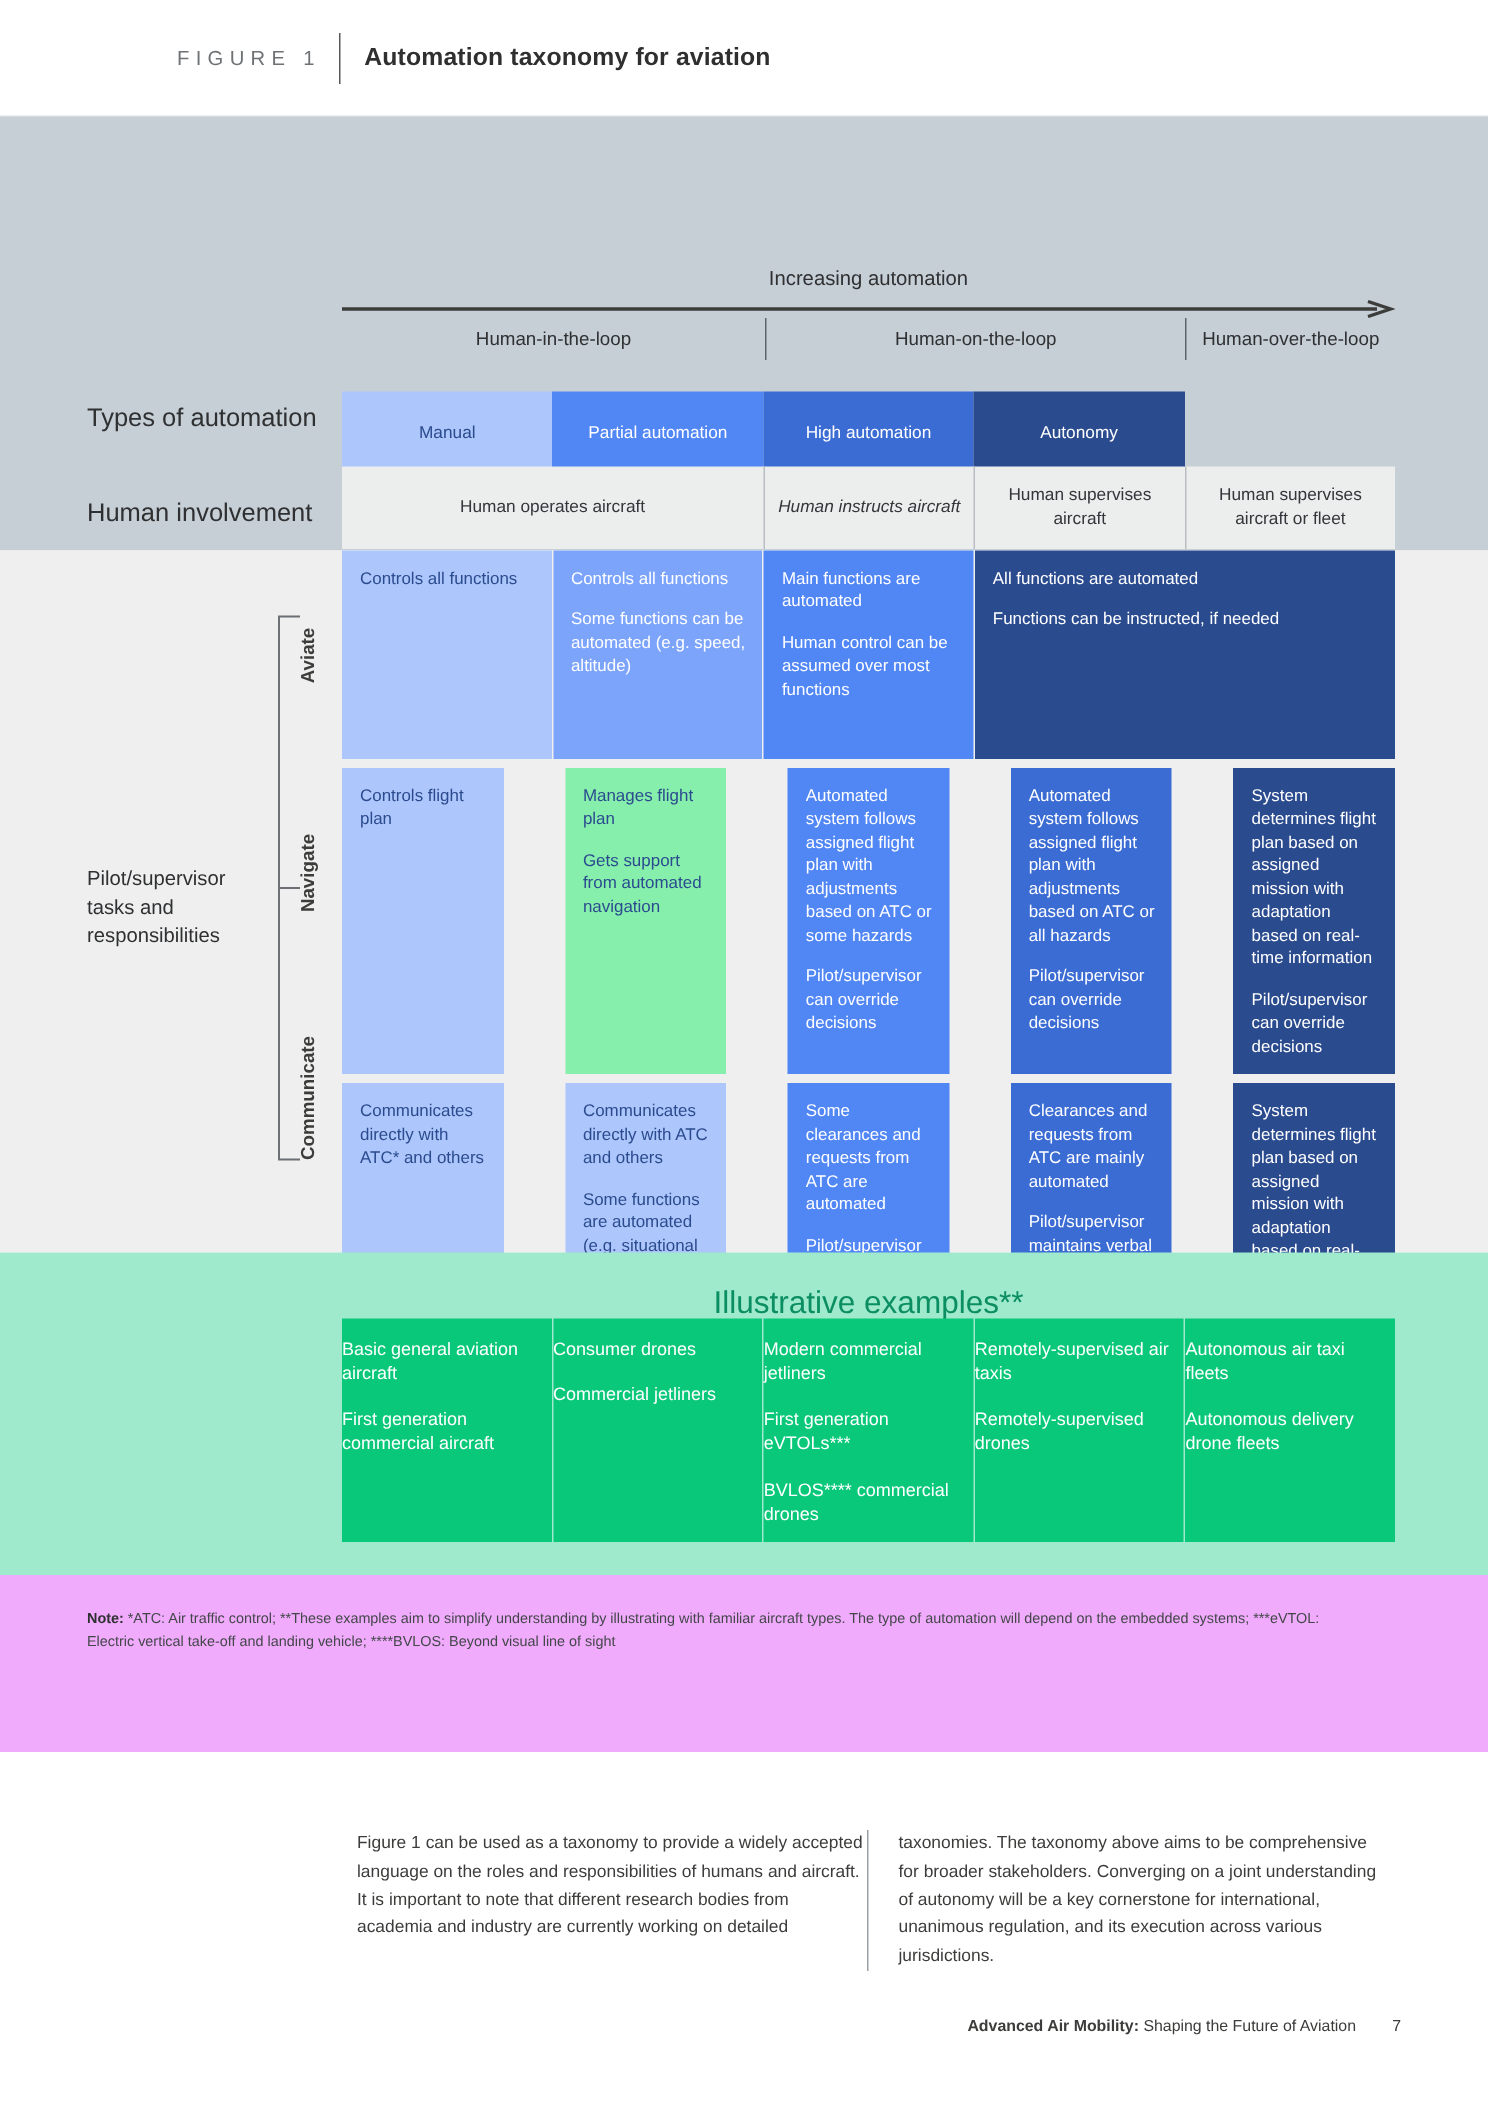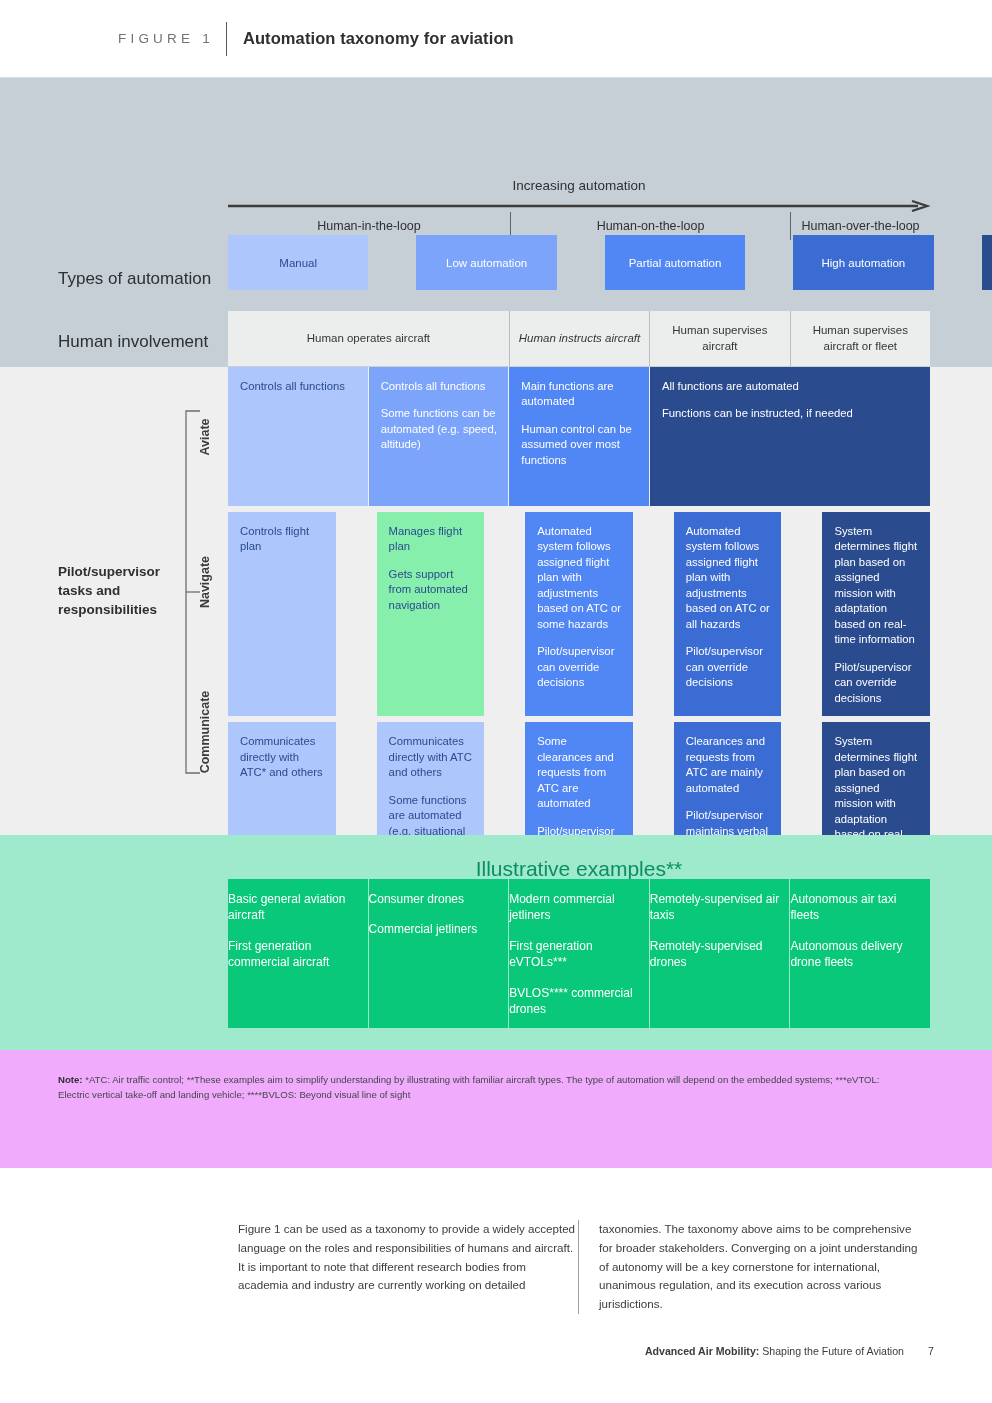--- a/index.html
+++ b/index.html
@@ -56,23 +56,22 @@
   .loop-cell.l1 { width: 282px; }
   .loop-cell.l2 { width: 280px; border-left: 1px solid #5d6670; }
   .loop-cell.l3 { width: 140px; border-left: 1px solid #5d6670; }
 
   .rowlabel {
     position: absolute; left: 58px; font-size: 17px; color: #2f3032;
   }
 
   
   .types-strip {
-    position: absolute; left: 228px; top: 157px; width: 762px; height: 55px;
+    position: absolute; left: 228px; top: 183px; width: 762px; height: 55px;
     display: flex;
-    gap: 48px;
   }
   .type-cell {
     flex: 0 0 140.4px; display: flex; align-items: center; justify-content: center;
     font-size: 11.5px; text-align: center; padding: 0 4px;
   }
 
   .grey-table {
     position: absolute; left: 228px; width: 702px;
     background: #eceded; display: flex;
   }
@@ -91,21 +90,21 @@
   .mrow { display: flex; width: 702px; }
   .mrow + .mrow { margin-top: 6px; gap: 40px; }
   .mcell {
     padding: 12px 10px 10px 12px;
     font-size: 11.3px; line-height: 1.37;
   }
   .mcell p { margin: 0 0 12px 0; }
   .mcell p:last-child { margin-bottom: 0; }
   .mcell + .mcell { margin-left: 1px; }
 
-  .tasklabel-wrap { position: absolute; left: 58px; top: 195px; width: 120px; font-weight: bold; }
+  .tasklabel-wrap { position: absolute; left: 58px; top: 209px; width: 120px; }
   .tasklabel { font-size: 13.5px; color: #2f3032; line-height: 1.42; }
 
   .bracket { position: absolute; left: 182px; top: 43px; width: 20px; height: 364px; }
   .vlabel {
     position: absolute; left: 198px; width: 120px;
     transform-origin: left top; transform: rotate(-90deg);
     font-size: 12.5px; font-weight: 700; color: #3c3c3b;
     text-align: center;
   }
 
@@ -169,21 +168,20 @@
     <div class="loop-cell l2">Human-on-the-loop</div>
     <div class="loop-cell l3">Human-over-the-loop</div>
   </div>
 
   <div class="rowlabel" style="top:191px;">Types of automation</div>
   <div class="rowlabel" style="top:254px;">Human involvement</div>
   <div class="rowlabel" style="top:319px;">Workload capacity</div>
 
   <div class="types-strip" id="types-strip">
       <div class="type-cell" style="background: rgb(173, 198, 251); color: rgb(43, 75, 143);">Manual</div>
-      <div class="type-cell" style="background: rgb(125, 164, 251); color: rgb(255, 255, 255);">Low automation</div>
       <div class="type-cell" style="background: rgb(81, 134, 245); color: rgb(255, 255, 255);">Partial automation</div>
       <div class="type-cell" style="background: rgb(59, 108, 212); color: rgb(255, 255, 255);">High automation</div>
       <div class="type-cell" style="background: rgb(43, 75, 143); color: rgb(255, 255, 255);">Autonomy</div>
     </div>
 
   <div class="grey-table gt-involve" id="involve-row">
       <div class="gt-cell" style="width: 280.8px;">Human operates aircraft</div>
       <div class="gt-cell" style="width: 140.4px; font-style: italic;">Human instructs aircraft</div>
       <div class="gt-cell" style="width: 140.4px;">Human supervises aircraft</div>
       <div class="gt-cell" style="width: 140.4px;">Human supervises aircraft or fleet</div>

